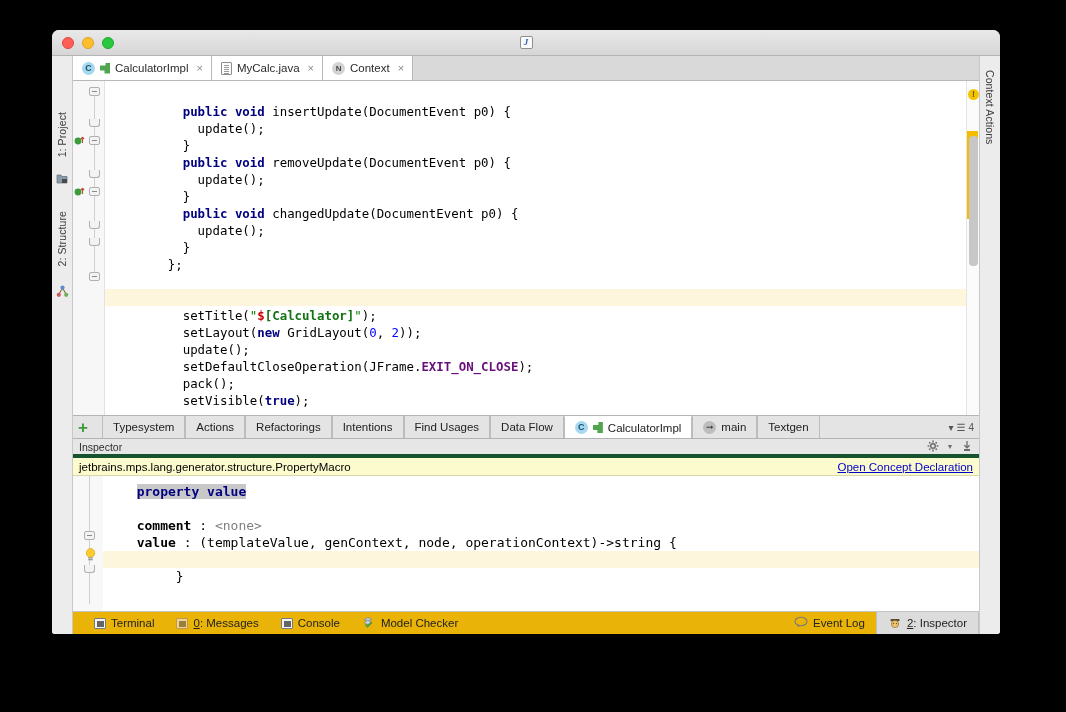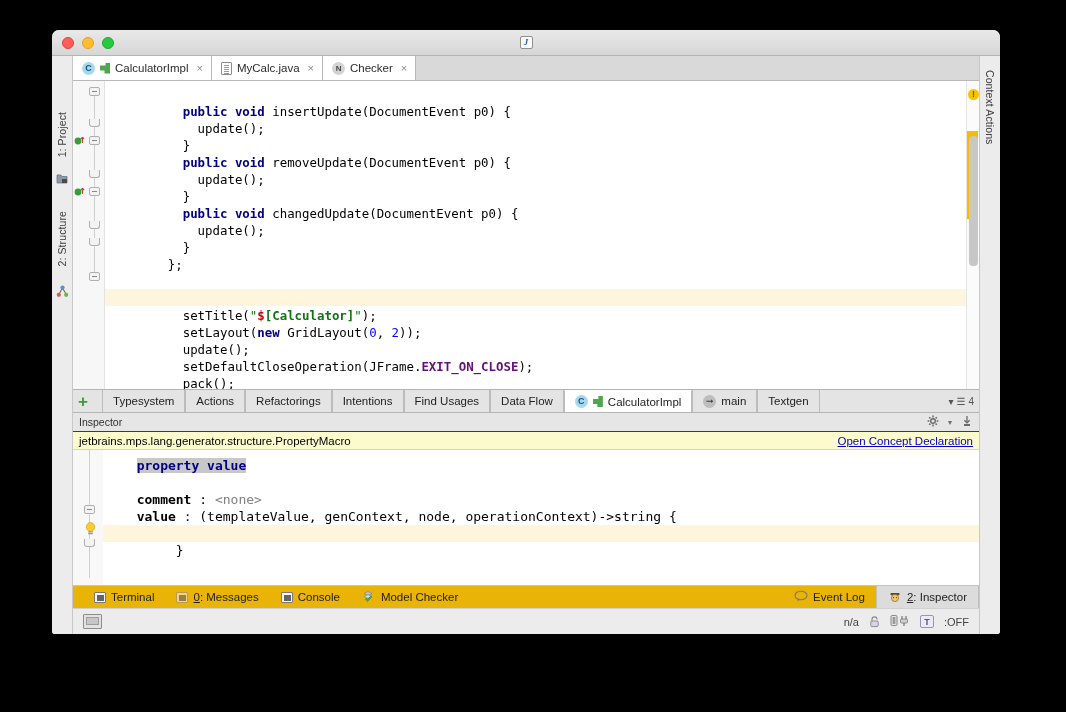--- a/index.html
+++ b/index.html
@@ -216,21 +216,21 @@
   .ico-arrow {
     width: 13px; height: 13px; border-radius: 50%;
     background: #bdbdbd; color: #3b3b3b;
     font-size: 9px; line-height: 13px; text-align: center;
   }
   #tt-right { margin-left: auto; display: flex; align-items: center; gap: 3px; padding-right: 5px; color: #555; font-size: 10px;}
   
   #inspector { flex: 0 0 auto; display: flex; flex-direction: column; }
   #insp-head {
     height: 19px; background: #e6e6e6;
-    border-bottom: 1px solid #14532d;
+    border-bottom: 4px solid #14532d;
     display: flex; align-items: center;
     padding: 0 6px; font-size: 10.5px; color: #2f2f2f;
   }
   #insp-head-right { margin-left: auto; display: flex; gap: 9px; align-items: center; }
   #insp-bar {
     height: 18px; background: #fbfbcd;
     border-bottom: 1px solid #d8d8a8;
     display: flex; align-items: center; padding: 0 6px;
     font-size: 11.5px; color: #000;
   }
@@ -351,21 +351,21 @@
             <span>CalculatorImpl</span>
             <span class="x">×</span>
           </div>
           <div class="edtab">
             <span class="ico-file"></span>
             <span>MyCalc.java</span>
             <span class="x">×</span>
           </div>
           <div class="edtab">
             <span class="ico-n">N</span>
-            <span>Checker</span>
+            <span>Context</span>
             <span class="x">×</span>
           </div>
         </div>
 
         <div id="editor">
           <div id="gutter">
             <div class="foldline" style="top:10px; height:190px;"></div>
             <div class="fold" style="top:6px;"></div>
             <div class="fold end" style="top:38px;"></div>
             <div class="ovr" style="top:53px;">
@@ -555,43 +555,20 @@
                     <circle cx="7" cy="8" r="3.6" fill="#f0c66e" stroke="#8a6a2a" stroke-width="0.7"></circle>
                     <circle cx="5.6" cy="7.6" r="0.6" fill="#4a3a1a"></circle>
                     <circle cx="8.4" cy="7.6" r="0.6" fill="#4a3a1a"></circle>
                   </svg>
               </span>
               <span><span class="u">2</span>: Inspector</span>
             </div>
           </div>
         </div>
 
-        <div id="bottomstrip">
-          <div id="bs-box"></div>
-          <div id="bs-right">
-            <span>n/a</span>
-            <span class="lock">
-              <svg width="11" height="12" viewBox="0 0 11 12">
-                  <path d="M3 5V3.4a2.5 2.5 0 0 1 5 0" fill="none" stroke="#8a8a8a" stroke-width="1.1"></path>
-                  <rect x="1.8" y="5" width="7.4" height="5.6" rx="1" fill="#d8d4e4" stroke="#7a7a8a" stroke-width="0.8"></rect>
-                </svg>
-            </span>
-            <span>
-              <svg width="20" height="13" viewBox="0 0 20 13">
-                  <rect x="1" y="1.5" width="6" height="10" rx="1.2" fill="#e6e6e6" stroke="#7a7a7a" stroke-width="0.9"></rect>
-                  <rect x="2.6" y="3" width="2.8" height="7" fill="#9a9a9a"></rect>
-                  <path d="M12 2v3M16 2v3" stroke="#6a6a6a" stroke-width="1.1"></path>
-                  <rect x="10.5" y="5" width="7" height="4" rx="1" fill="#cfcfcf" stroke="#7a7a7a" stroke-width="0.8"></rect>
-                  <path d="M14 9v3" stroke="#6a6a6a" stroke-width="1.1"></path>
-                </svg>
-            </span>
-            <span class="tbadge">T</span>
-            <span>:OFF</span>
-          </div>
-        </div>
 
       </div>
 
       <div class="rail" id="rail-right">
         <div class="vtext" style="top:14px; left:4px;">Context Actions</div>
       </div>
 
     </div>
   </div>
 </div>

